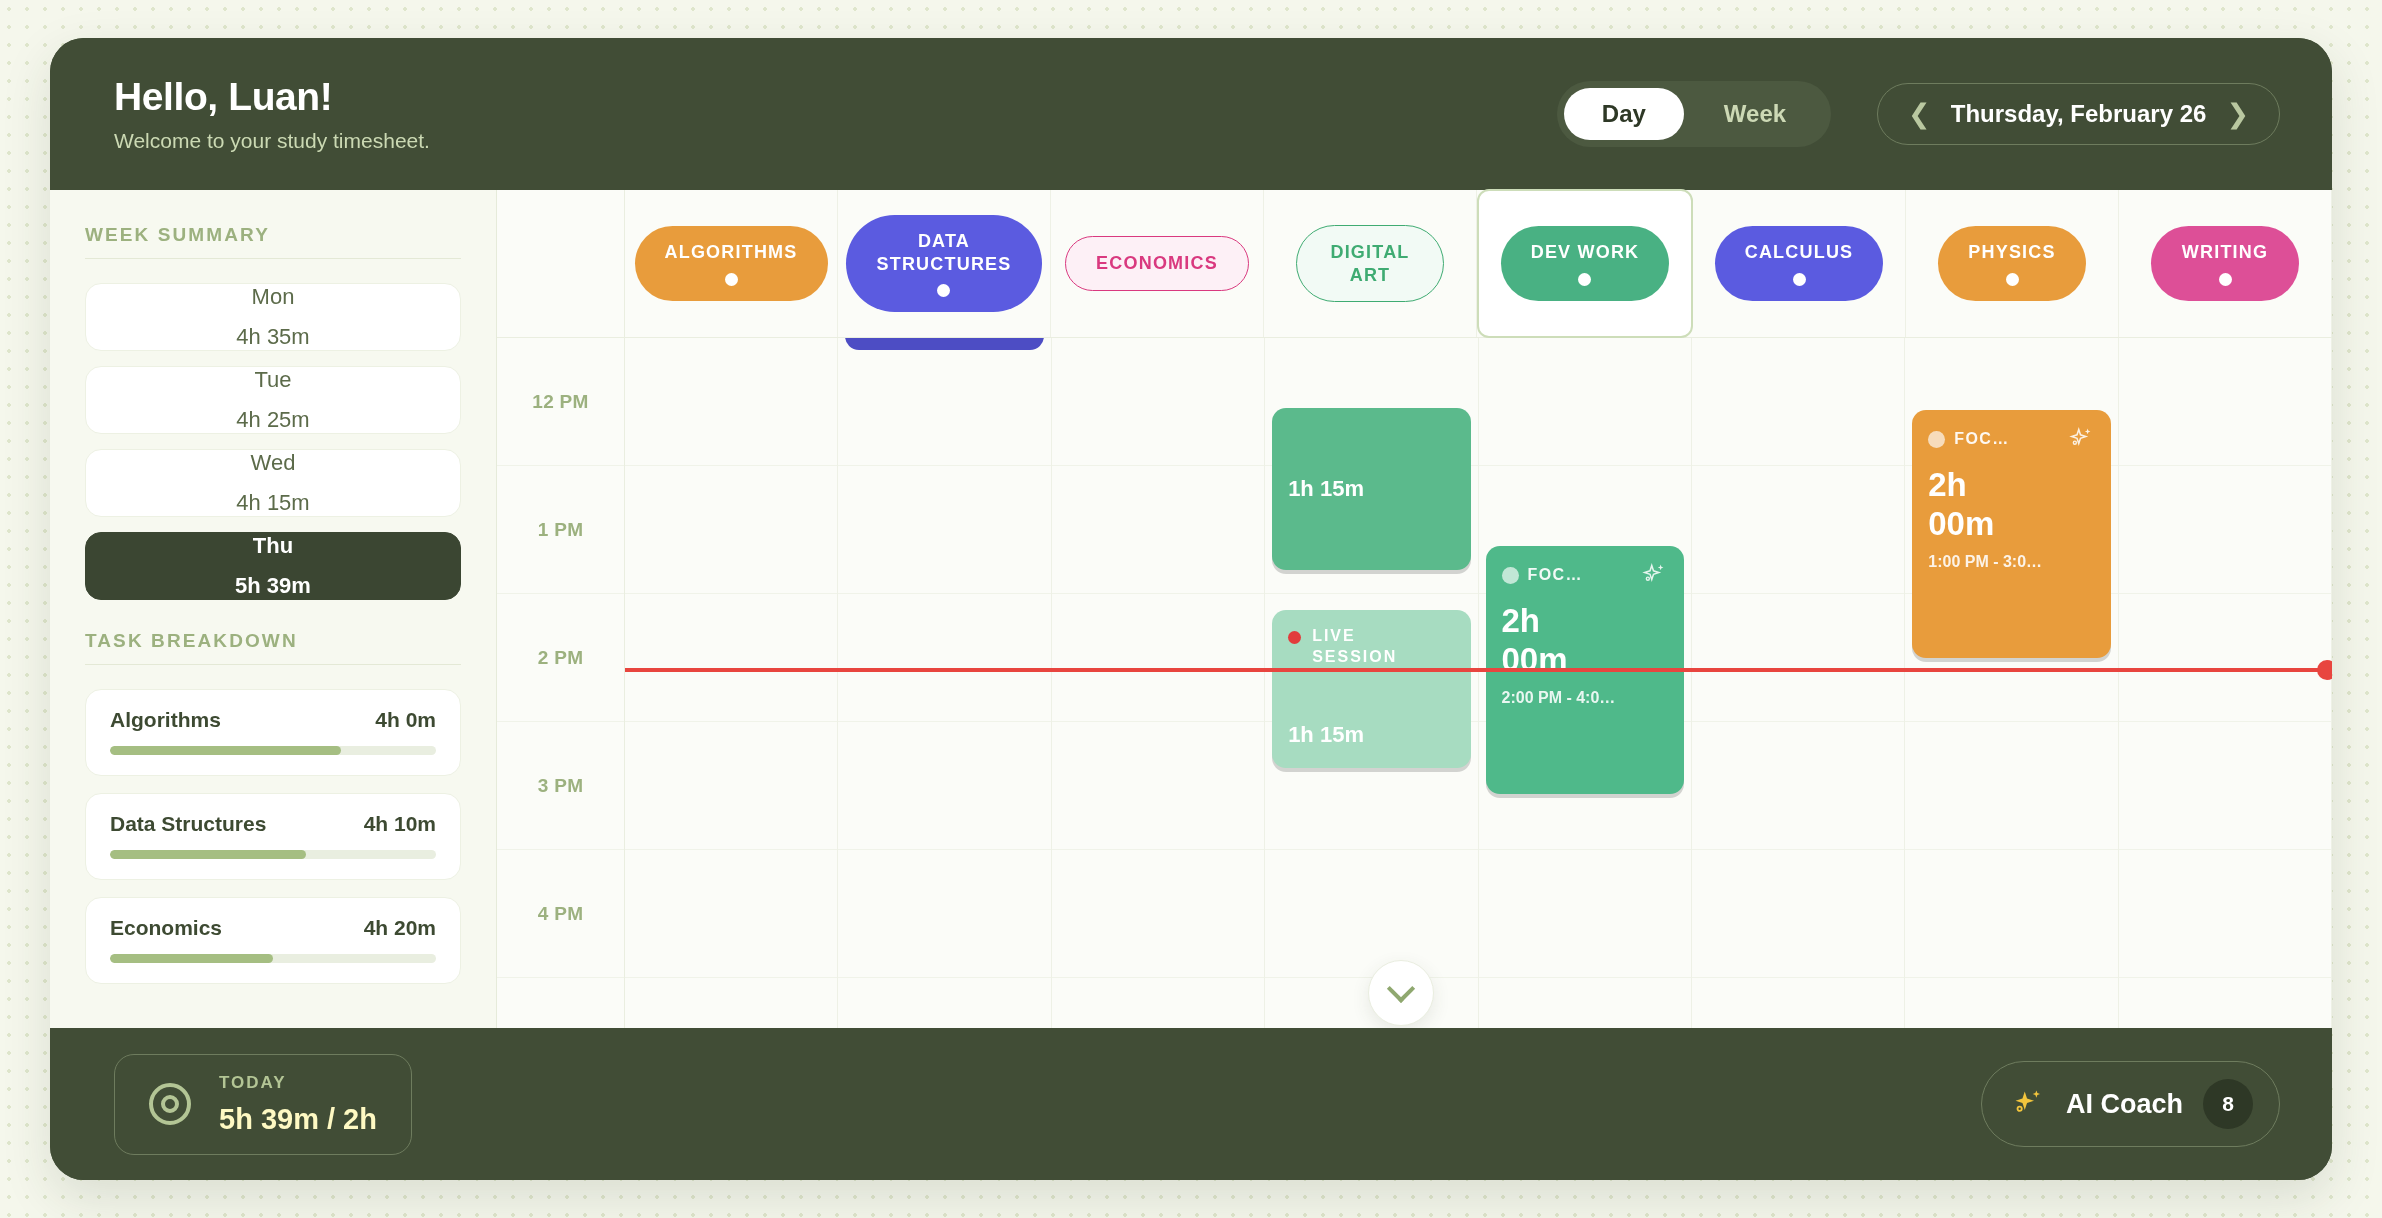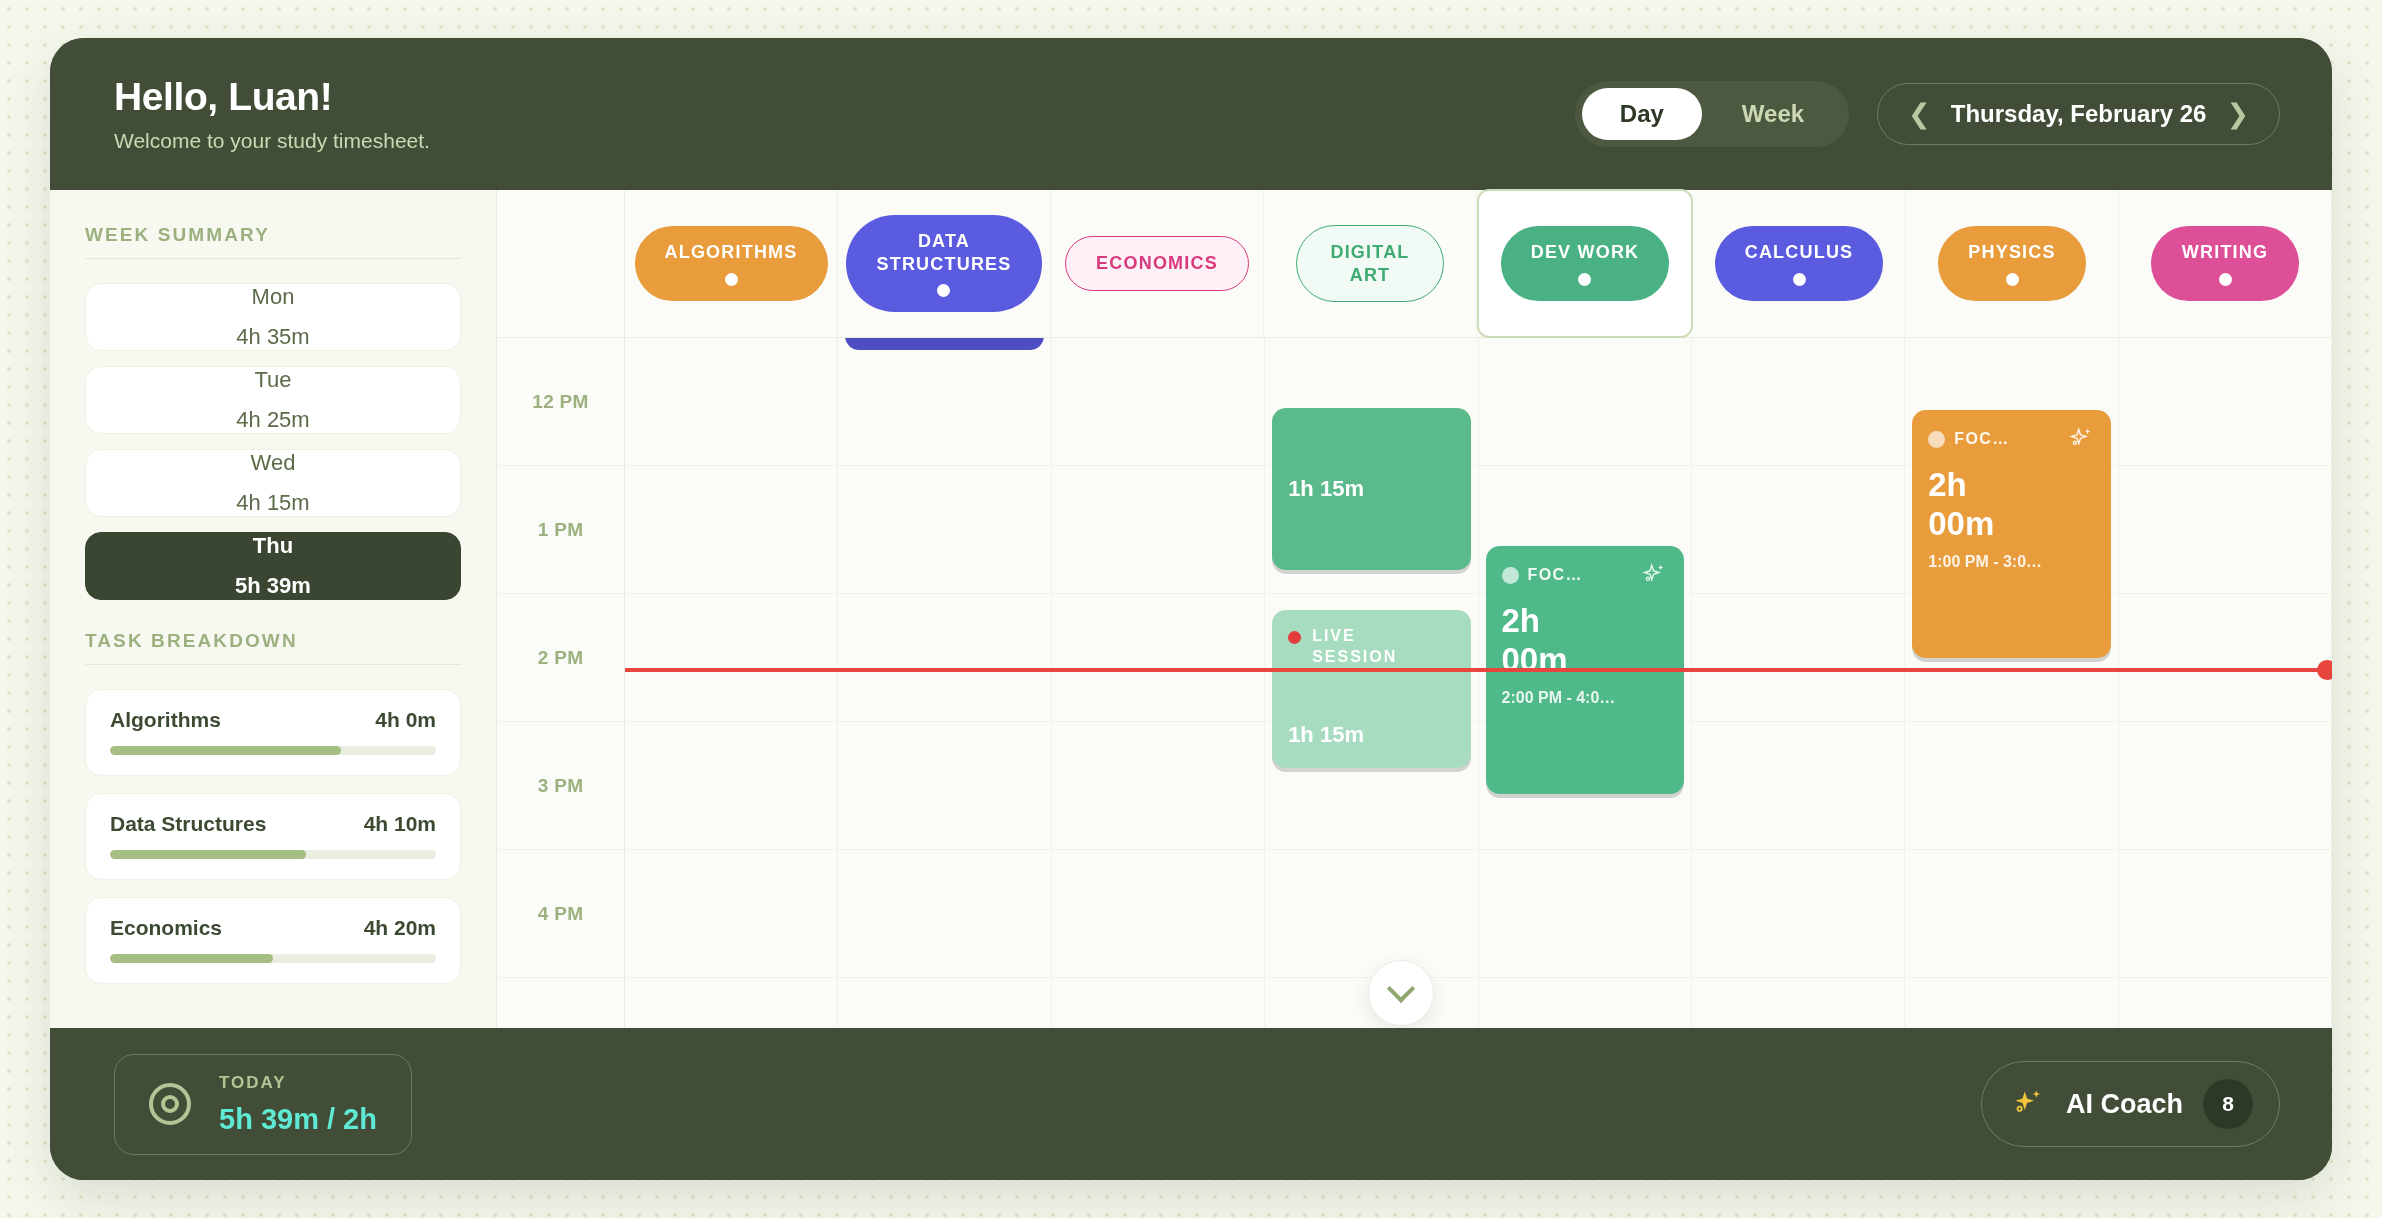--- a/index.html
+++ b/index.html
@@ -49,21 +49,21 @@
     font-weight: bold;
     letter-spacing: -0.4px;
     line-height: 1.15;
   }
   .greeting-sub {
     color: #cbd9b3;
     font-size: 21px;
     margin-top: 10px;
     font-weight: 400;
   }
-  .header-right { display: flex; align-items: center; gap: 28px; }
+  .header-right { display: flex; align-items: center; gap: 46px; }
 
   .view-toggle {
     background: #4c5940;
     border-radius: 999px;
     padding: 7px;
     display: flex;
     gap: 2px;
   }
   .view-toggle-btn {
     border: none;
@@ -359,21 +359,21 @@
     border: 4px solid #b3c595;
     display: flex; align-items: center; justify-content: center;
   }
   .ring-icon i {
     display: block; width: 18px; height: 18px;
     border-radius: 50%; border: 4px solid #b3c595;
   }
   .today-label {
     color: #b3c595; font-size: 17px; font-weight: bold; letter-spacing: 2px;
   }
-  .today-value { color: #5eead4; font-size: 29px; font-weight: bold; margin-top: 10px; }
+  .today-value { color: #fef9c3; font-size: 29px; font-weight: bold; margin-top: 10px; }
 
   .coach-btn {
     display: flex; align-items: center; gap: 20px;
     border: 1.6px solid #6e7c5e;
     border-radius: 999px;
     padding: 17px 26px 17px 30px;
     cursor: pointer;
     background: transparent;
     font-family: inherit;
   }

